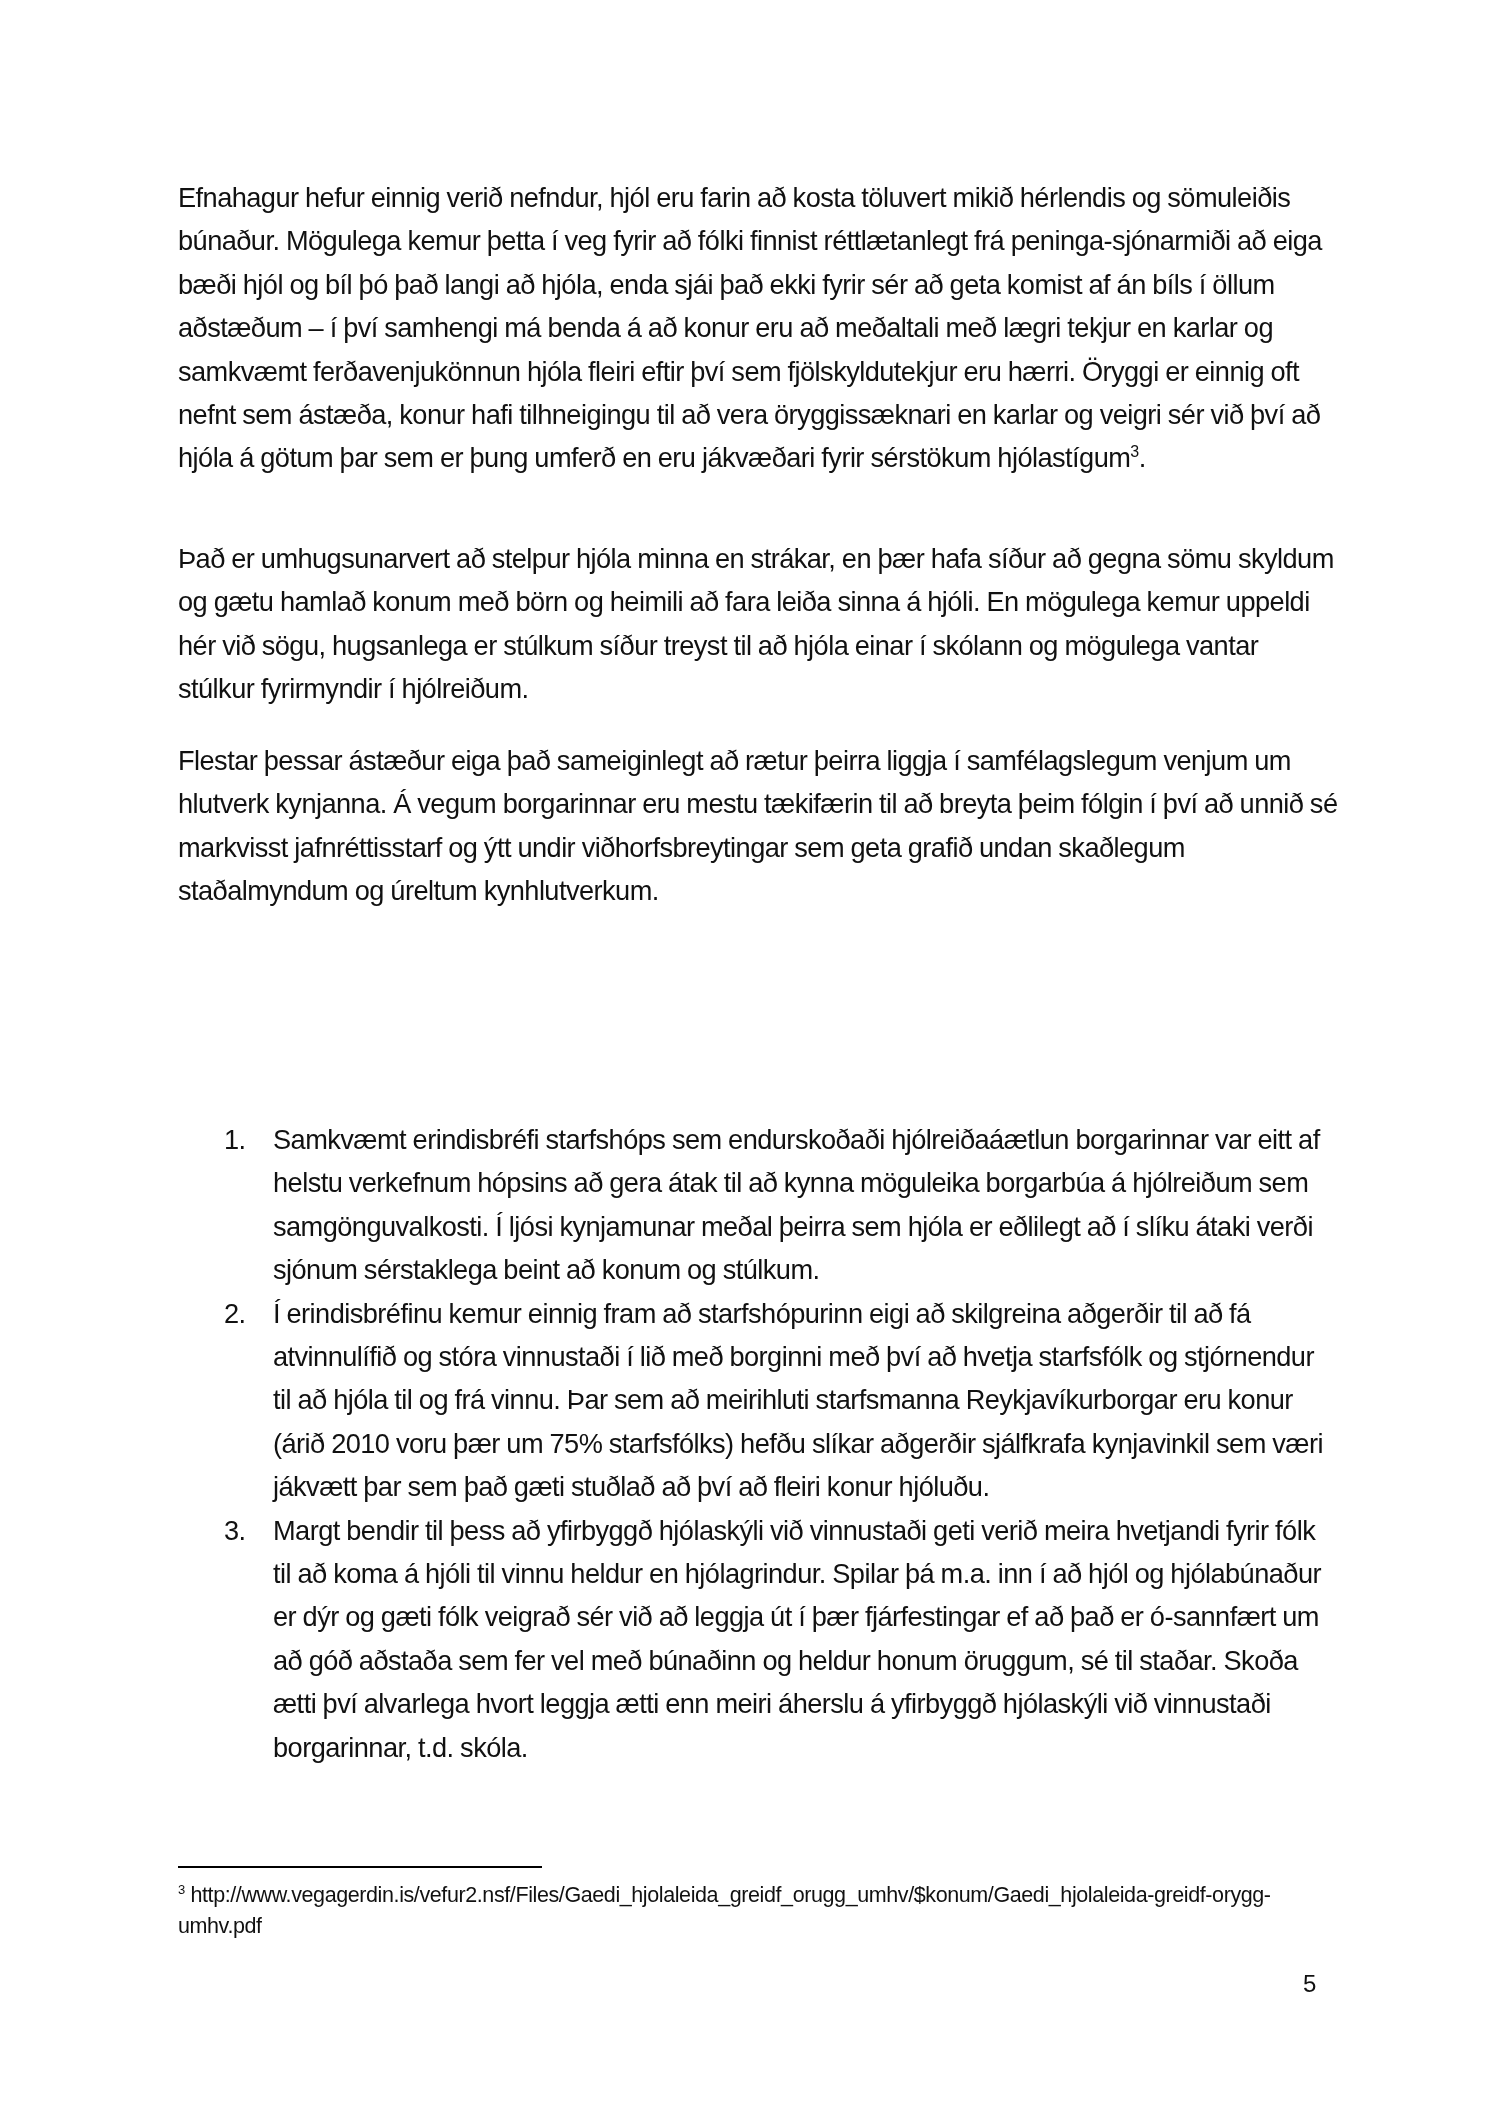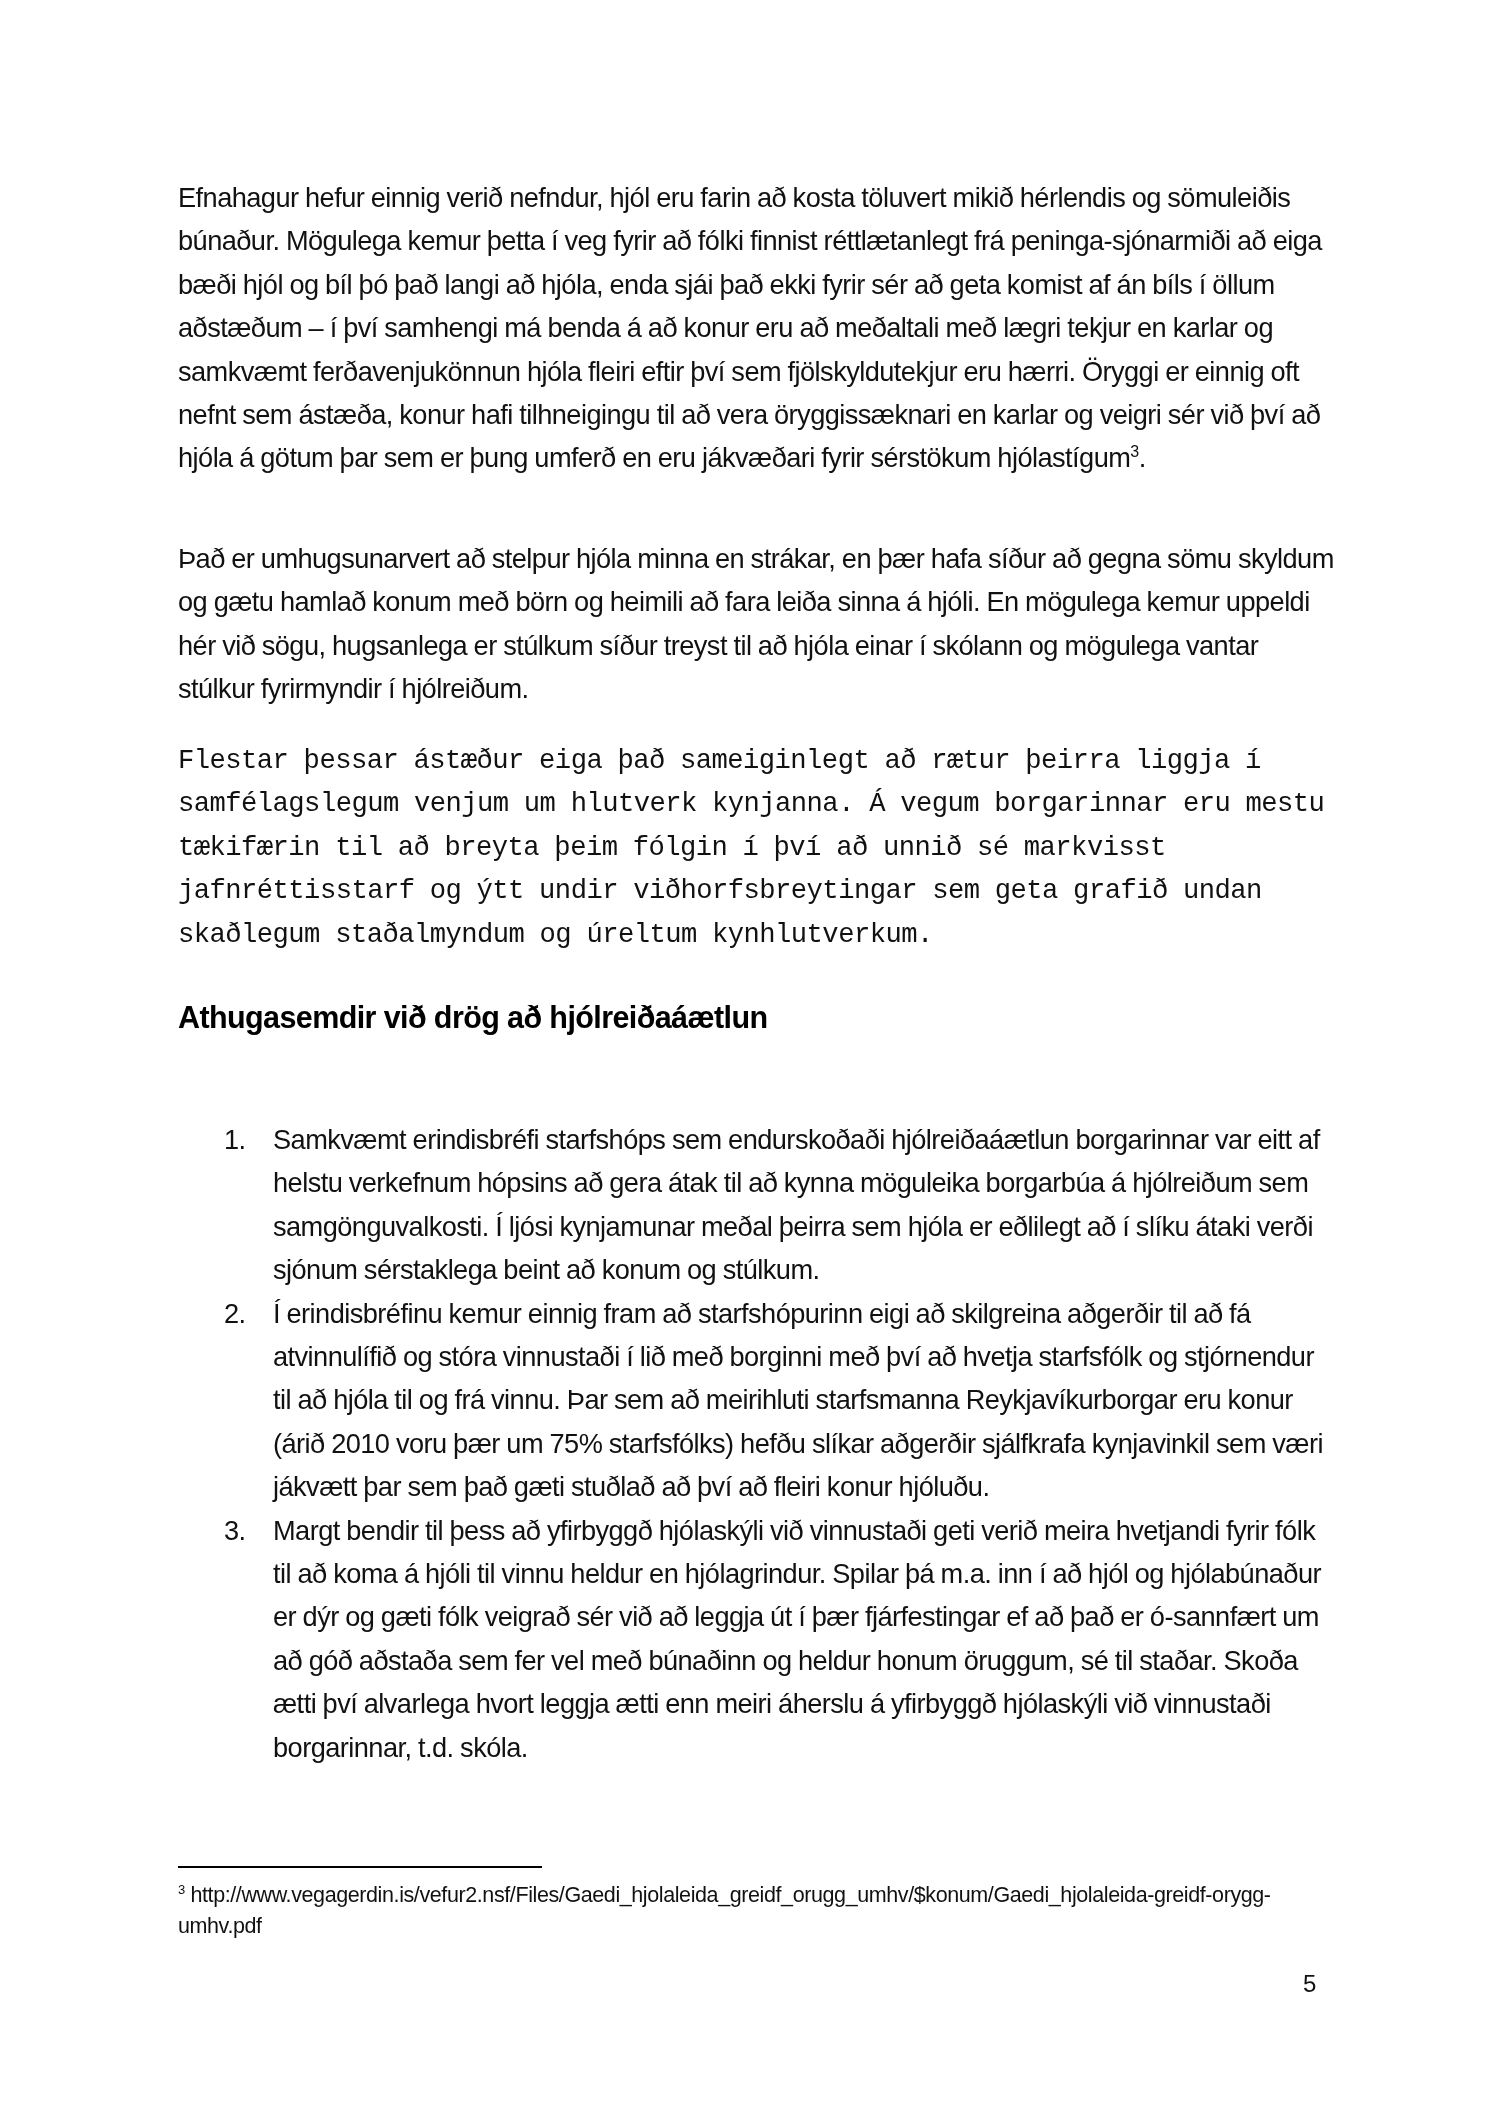--- a/index.html
+++ b/index.html
@@ -27,21 +27,21 @@
       left: 178px;
       width: 1160px;
       font-size: 27.2px;
       line-height: 43.4px;
       letter-spacing: -0.55px;
       word-spacing: -0.5px;
       margin: 0;
     }
     .para-1 { top: 176px; }
     .para-2 { top: 537px; }
-    .para-3 { top: 739px; font-family: Liberation Mono, monospace; }
+    .para-3 { top: 739px; }
     sup {
       font-size: 16px;
       line-height: 0;
       vertical-align: super;
     }
     .heading {
       position: absolute;
       left: 178px;
       top: 1000px;
       font-size: 30.5px;
@@ -106,21 +106,20 @@
 <body>
 
 <div class="page">
 
   <p class="body-text para-1"><span>Efnahagur hefur einnig verið nefndur, hjól eru farin að kosta töluvert mikið hérlendis og sömuleiðis búnaður. Mögulega kemur þetta í veg fyrir að fólki finnist réttlætanlegt frá peninga-sjónarmiði að eiga bæði hjól og bíl þó það langi að hjóla, enda sjái það ekki fyrir sér að geta komist af án bíls í öllum aðstæðum  – í því samhengi má benda á að konur eru að meðaltali með lægri tekjur en karlar og samkvæmt ferðavenjukönnun hjóla fleiri eftir því sem fjölskyldutekjur eru hærri. Öryggi er einnig oft nefnt sem ástæða, konur hafi tilhneigingu til að vera öryggissæknari en karlar og veigri sér við því að hjóla á götum þar sem er þung umferð en eru jákvæðari fyrir sérstökum hjólastígum</span><sup>3</sup><span>.</span></p>
 
   <p class="body-text para-2"><span>Það er umhugsunarvert að stelpur hjóla minna en strákar, en þær hafa síður að gegna sömu skyldum og gætu hamlað konum með börn og heimili að fara leiða sinna á hjóli. En mögulega kemur uppeldi hér við sögu, hugsanlega er stúlkum síður treyst til að hjóla einar í skólann og mögulega vantar stúlkur fyrirmyndir í hjólreiðum.</span></p>
 
   <p class="body-text para-3"><span>Flestar þessar ástæður eiga það sameiginlegt að rætur þeirra liggja í samfélagslegum venjum um hlutverk kynjanna. Á vegum borgarinnar eru mestu tækifærin til að breyta þeim fólgin í því að unnið sé markvisst jafnréttisstarf og ýtt undir viðhorfsbreytingar sem geta grafið undan skaðlegum staðalmyndum og úreltum kynhlutverkum.</span></p>
 
-  <h2 class="heading">Athugasemdir við drög að hjólreiðaáætlun</h2>
 
   <ol class="list">
     <li>
       <span class="num">1.</span>
       <span>Samkvæmt erindisbréfi starfshóps sem endurskoðaði hjólreiðaáætlun borgarinnar var eitt af helstu verkefnum hópsins að gera átak til að kynna möguleika borgarbúa á hjólreiðum sem samgönguvalkosti. Í ljósi kynjamunar meðal þeirra sem hjóla er eðlilegt að í slíku átaki verði sjónum sérstaklega beint að konum og stúlkum.</span>
     </li>
     <li>
       <span class="num">2.</span>
       <span>Í erindisbréfinu kemur einnig fram að starfshópurinn eigi að skilgreina aðgerðir til að fá atvinnulífið og stóra vinnustaði í lið með borginni með því að hvetja starfsfólk og stjórnendur til að hjóla til og frá vinnu. Þar sem að meirihluti starfsmanna Reykjavíkurborgar eru konur (árið 2010 voru þær um 75% starfsfólks) hefðu slíkar aðgerðir sjálfkrafa kynjavinkil sem væri jákvætt þar sem það gæti stuðlað að því að fleiri konur hjóluðu.</span>
     </li>

